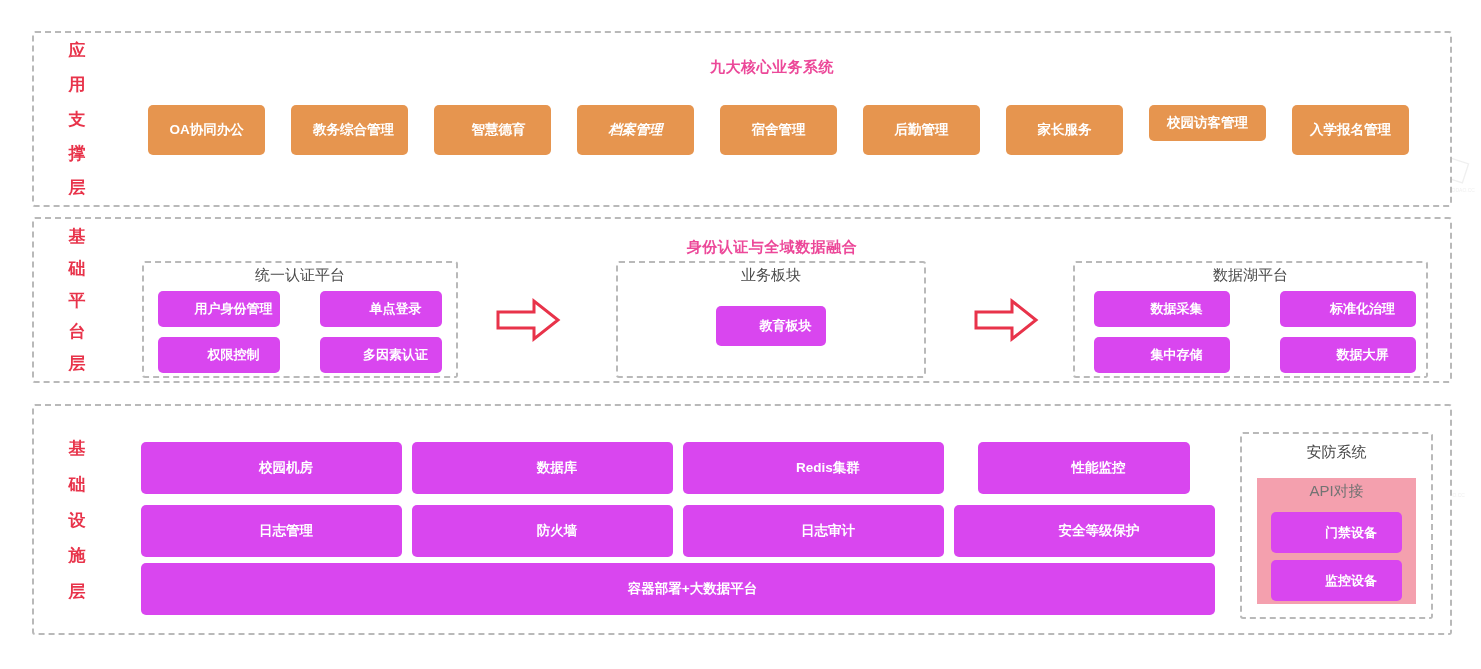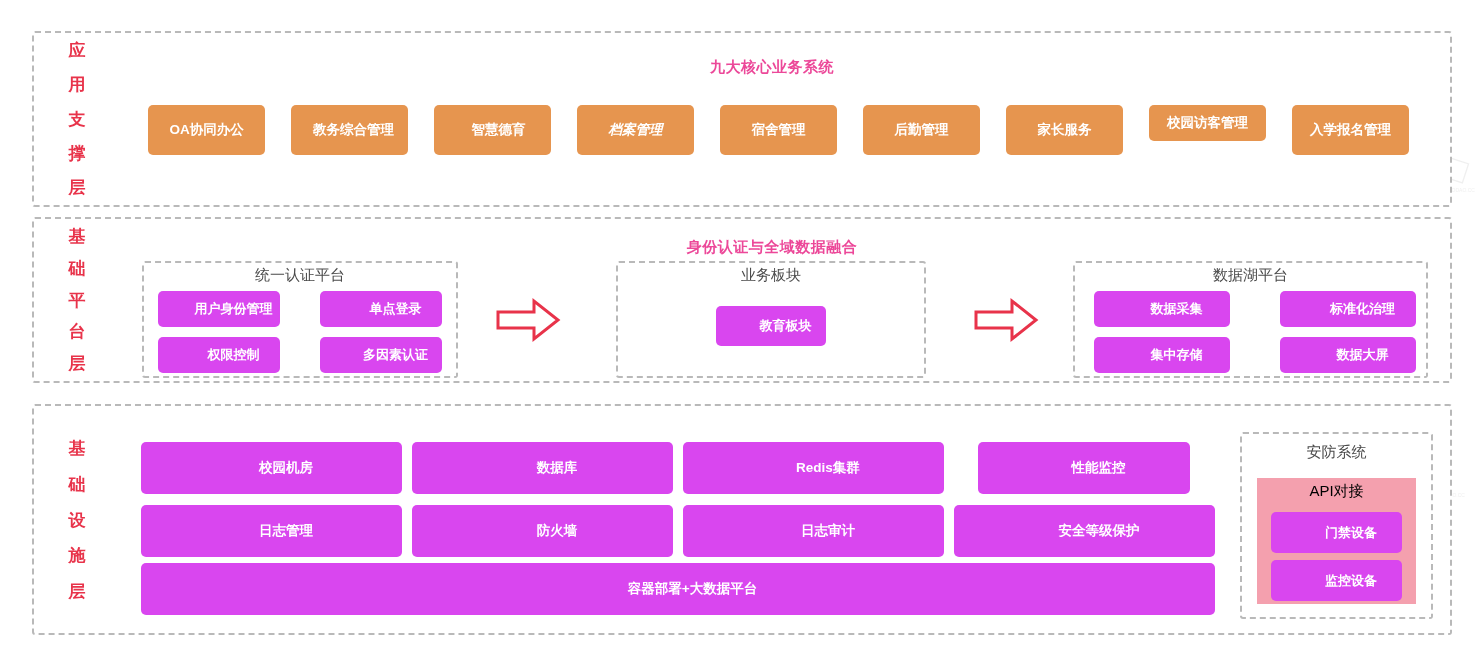--- a/index.html
+++ b/index.html
@@ -115,21 +115,21 @@
   .api-panel {
     position: absolute;
     background: #F4A0AE;
     z-index: 1;
   }
   .api-title {
     position: absolute;
     text-align: center;
     font-size: 15px;
     font-weight: normal;
-    color: #000000;
+    color: #737373;
     z-index: 3;
   }
 </style>
 </head>
 <body>
 
 <div class="canvas">
 
   <div class="wm" style="left:118px; top:150px;">
     <svg width="78" height="50" viewBox="0 0 78 50">

